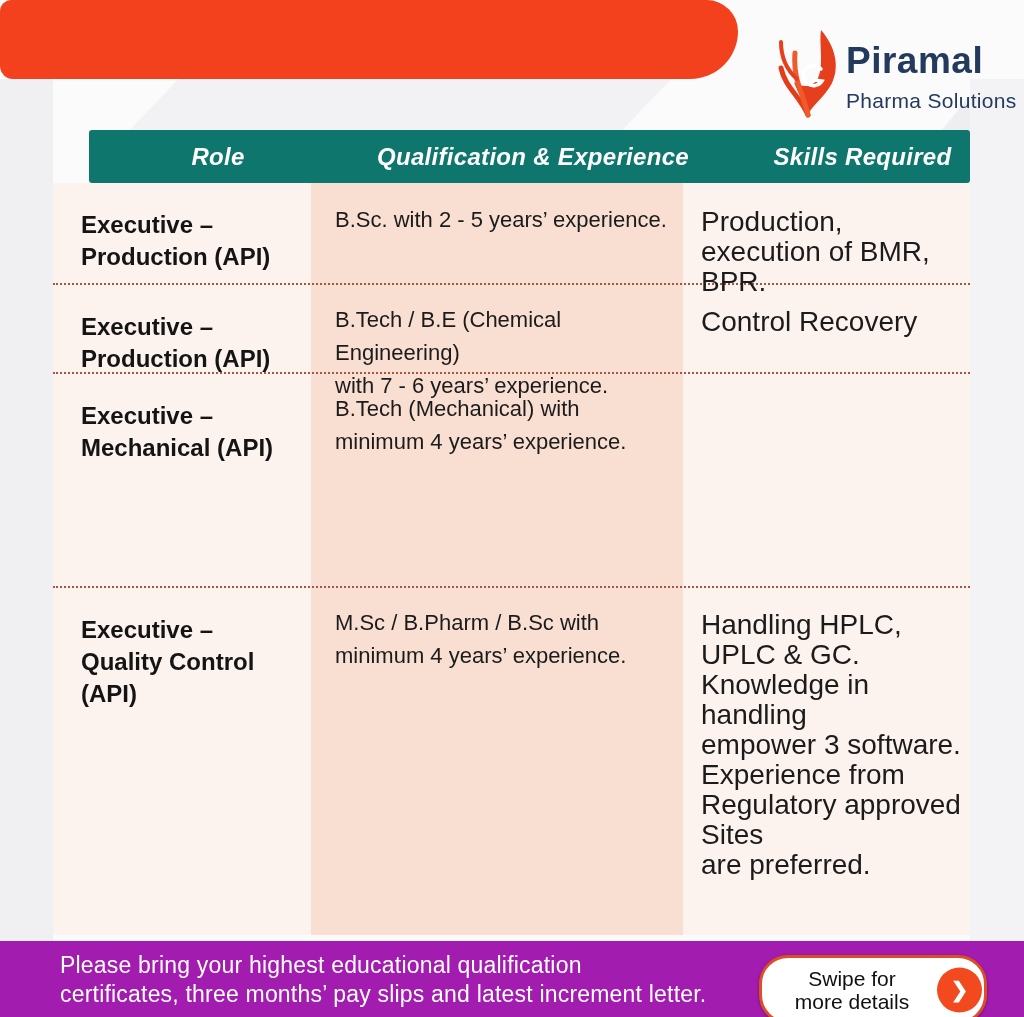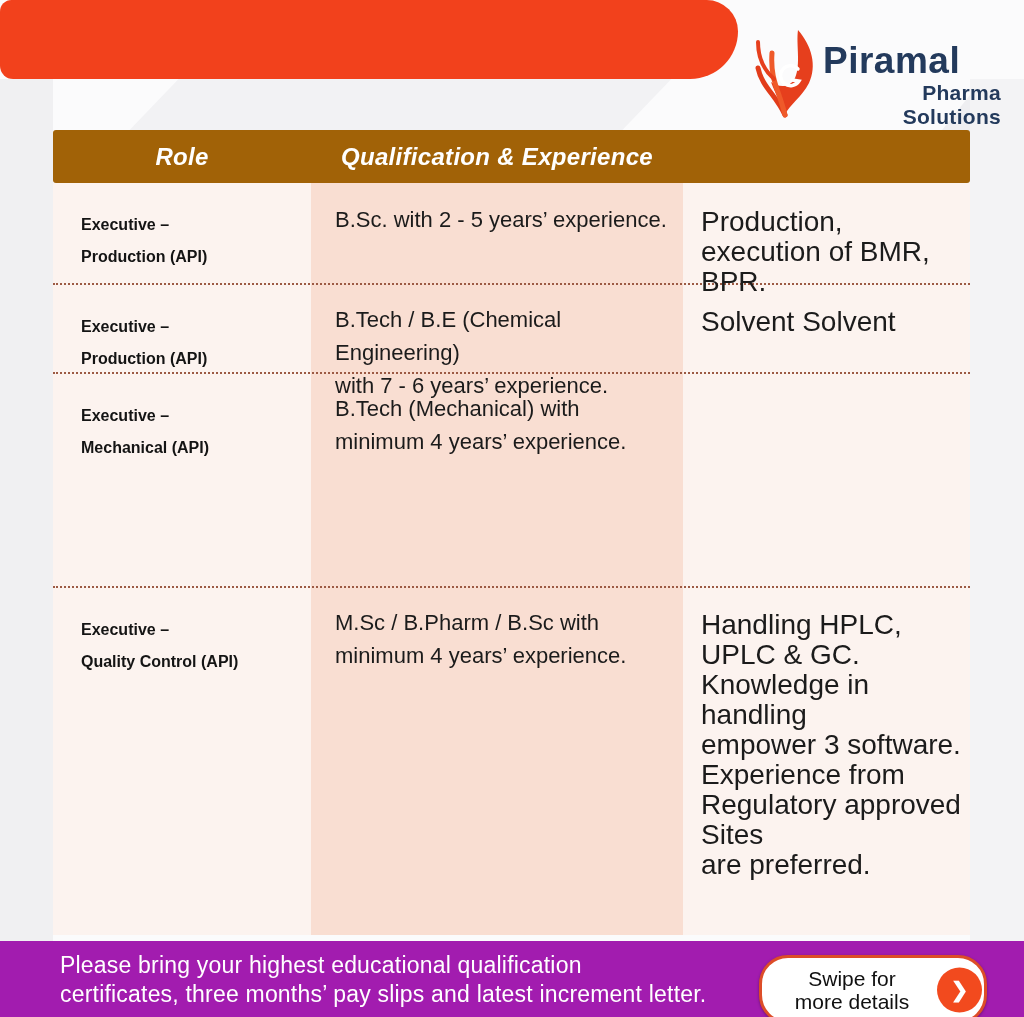--- a/index.html
+++ b/index.html
@@ -29,51 +29,52 @@
     background:#eeeef1; clip-path:polygon(0 100%, 40% 0, 100% 0, 100% 100%);
   }
   
   .banner {
     position:absolute; left:0; top:0; width:738px; height:79px;
     background:#f2411c;
     border-radius:14px 38px 58px 16px;
   }
   
   .logo {
-    position:absolute; left:741px; top:28px; width:260px; height:90px;
+    position:absolute; left:764px; top:28px; width:260px; height:90px;
     display:flex; align-items:flex-start;
   }
   .logo-flame { width:80px; height:90px; flex:0 0 auto; }
   .logo-text { margin-left:2px; margin-top:14px; color:#233a5c; }
   .logo-brand { font-size:37px; font-weight:bold; letter-spacing:0.5px; line-height:38px; }
-  .logo-sub   { font-size:21px; font-weight:bold; letter-spacing:0.3px; line-height:24px; margin-top:1px;text-align:right; }
+  .logo-sub   { font-size:21px; font-weight:normal; letter-spacing:0.3px; line-height:24px; margin-top:9px;text-align:right; }
   
   .tbl { position:absolute; left:53px; top:130px; width:917px; }
   .tbl-header {
-    height:53px; background:#a16207; border-radius:3px;
+    height:53px; background:#0f766e; border-radius:3px;
     display:grid; grid-template-columns:258px 372px 287px;
     align-items:center; text-align:center;
     color:#ffffff; font-size:24px; font-weight:bold; font-style:italic;
     letter-spacing:0.3px;
+    margin-left:36px;
   }
   .tbl-body { position:relative; background:#fcf3ef; }
   .peach-strip {
     position:absolute; left:258px; top:0; width:372px; height:100%;
     background:#f9ded2;
   }
   .row {
     position:relative; display:grid; grid-template-columns:258px 372px 287px;
   }
   .row.sep { border-bottom:2px dotted #9c5a44; }
   .row-1 { height:102px; } .row-2 { height:89px; }
   .row-3 { height:214px; } .row-4 { height:347px; }
   .pre { white-space:pre-line; }
   .role-cell {
     padding:26px 8px 0 28px;
-    font-weight:bold; font-size:16px; line-height:32px; color:#141414;
+    font-weight:bold; font-size:24px; line-height:32px; color:#141414;
   }
   .qual-cell {
     padding:18px 14px 0 24px;
     font-size:22px; line-height:33px; color:#1b1b1b;
   }
   .skills-cell {
     padding:22px 4px 0 18px;
     font-size:28px; line-height:30px; color:#1b1b1b;
   }
   .row-1 .qual-cell { padding-top:20px; }
@@ -126,38 +127,39 @@
   <div class="logo-text">
     <div class="logo-brand">Piramal</div>
     <div class="logo-sub">Pharma Solutions</div>
   </div>
 </div>
 
 <div class="tbl">
   <div class="tbl-header">
     <div>Role</div>
     <div>Qualification &amp; Experience</div>
+    <div>Skills Required</div>
   </div>
   <div class="tbl-body">
     <div class="peach-strip"></div>
 
     <div class="row row-1 sep">
       <div class="role-cell pre">Executive –
 Production (API)</div>
       <div class="qual-cell pre">B.Sc. with 2 - 5 years’ experience.</div>
       <div class="skills-cell pre">Production,
 execution of BMR, BPR.</div>
     </div>
 
     <div class="row row-2 sep">
       <div class="role-cell pre">Executive –
 Production (API)</div>
       <div class="qual-cell pre">B.Tech / B.E (Chemical Engineering)
 with 7 - 6 years’ experience.</div>
-      <div class="skills-cell pre">Solvent Solvent</div>
+      <div class="skills-cell pre">Control Recovery</div>
     </div>
 
     <div class="row row-3 sep">
       <div class="role-cell pre">Executive –
 Mechanical (API)</div>
       <div class="qual-cell pre">B.Tech (Mechanical) with
 minimum 4 years’ experience.</div>
     </div>
 
     <div class="row row-4">

